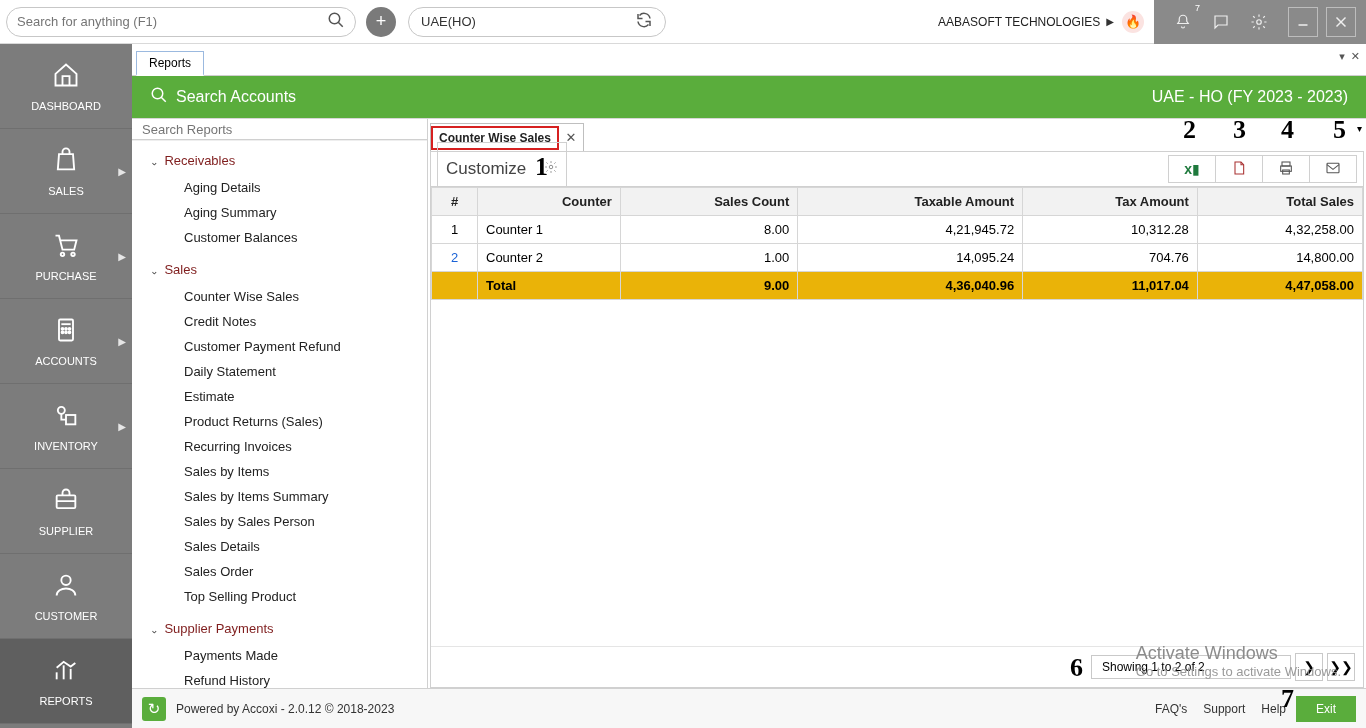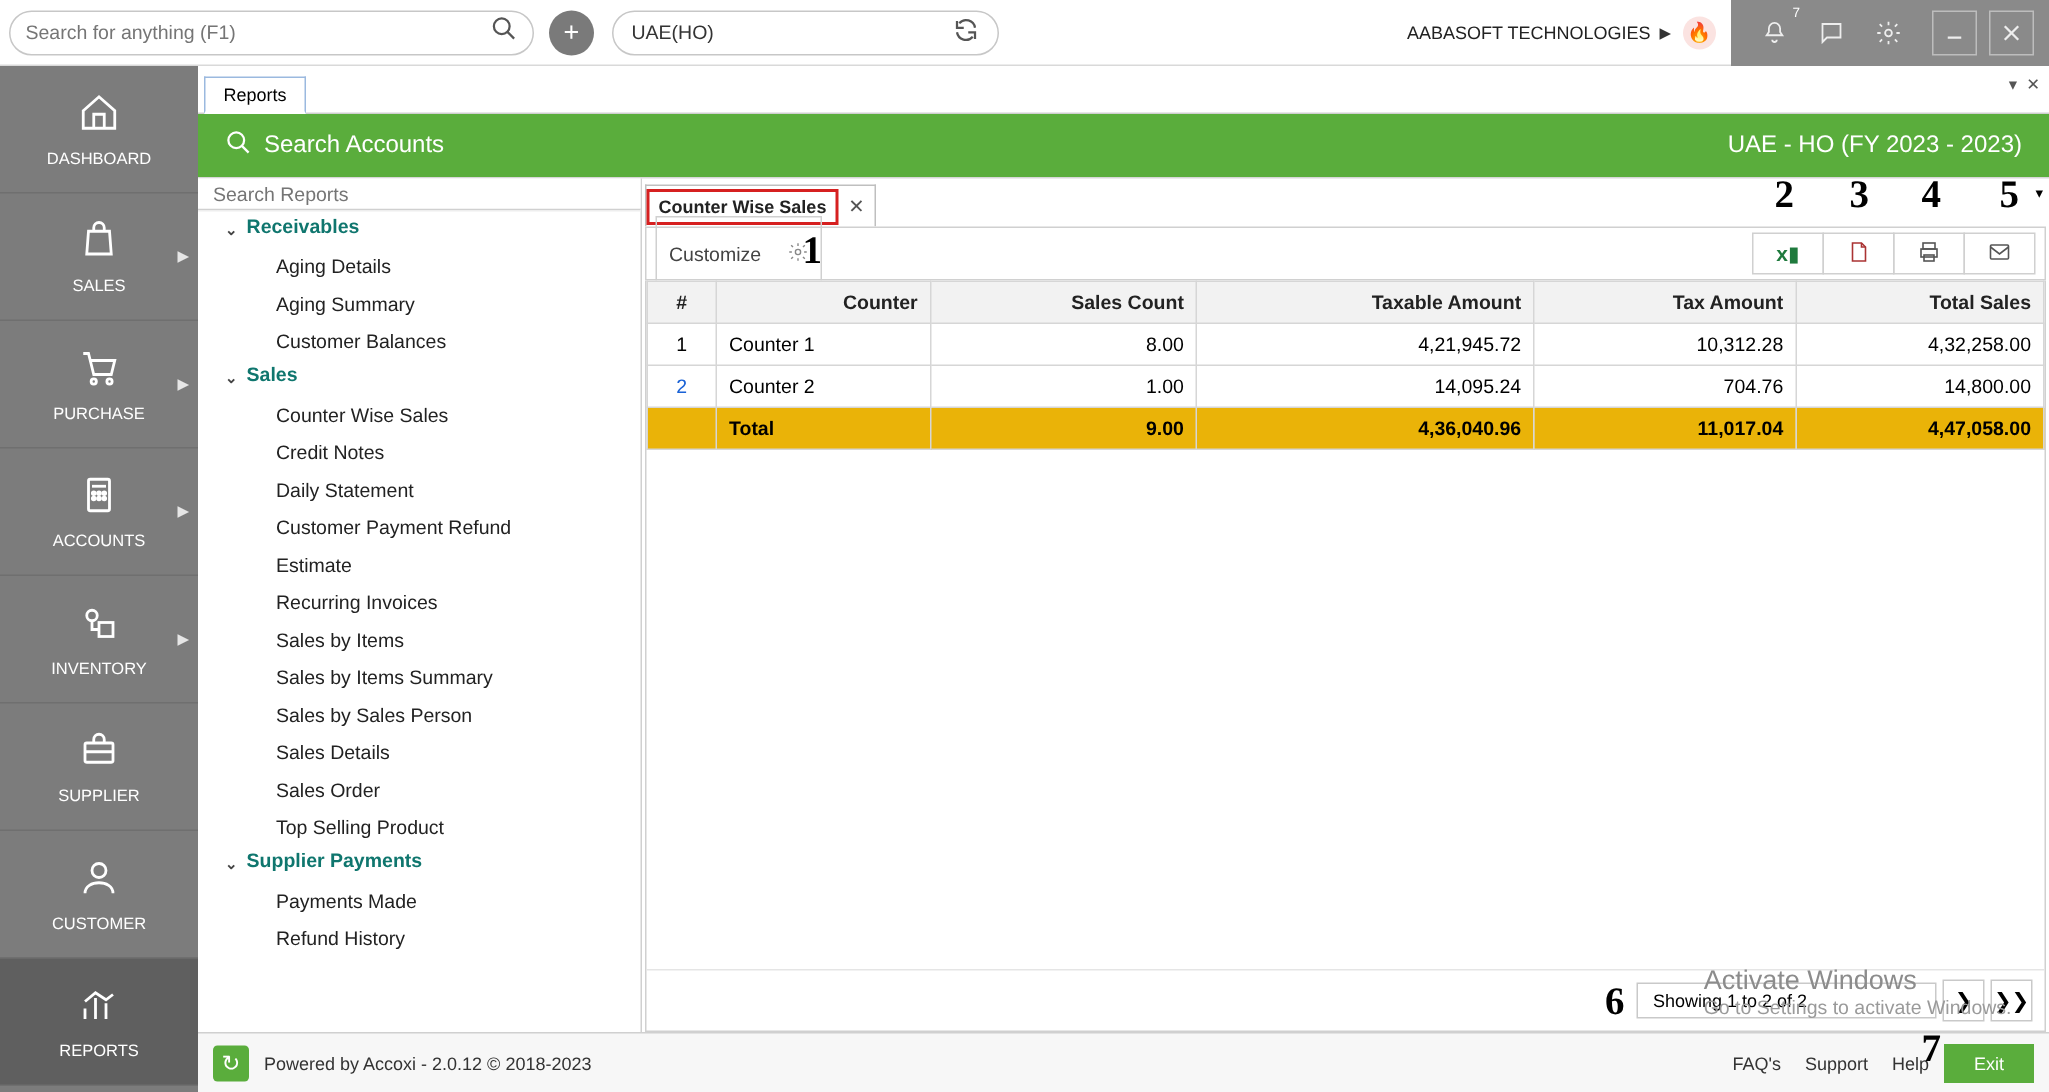--- a/index.html
+++ b/index.html
@@ -38,37 +38,37 @@
   .greenbar { height: 42px; background: #5aad3c; display: flex; align-items: center; padding: 0 18px; color: #fff; font-size: 16px; justify-content: space-between; }
   .greenbar .left { display: flex; align-items: center; gap: 8px; }
 
   .body { flex: 1; display: flex; min-height: 0; background: #fff; border-top: 1px solid #d7d7d7; }
 
   
   .sidepanel { width: 296px; border-right: 1px solid #d0d0d0; display: flex; flex-direction: column; }
   .search-reports { height: 21px; border-bottom: 1px solid #d0d0d0; }
   .search-reports input { width: 100%; height: 100%; border: none; outline: none; padding: 0 10px; font-size: 13px; color: #666; }
   .tree { flex: 1; overflow-y: auto; border-top: 1px solid #eee; }
-  .tree .grp { font-size: 13px; font-weight: 700; color: #0f766e; padding: 2px 10px 7px 18px; cursor: pointer; }
+  .tree .grp { font-size: 13px; font-weight: 400; color: #7f1d1d; padding: 12px 10px 7px 18px; cursor: pointer; }
   .tree .grp::before { content: "⌃"; display: inline-block; transform: rotate(180deg); font-size: 10px; margin-right: 6px; color: #444; }
   .tree .leaf { font-size: 13px; color: #222; padding: 5px 10px 5px 52px; cursor: pointer; }
   .tree::-webkit-scrollbar { width: 16px; }
   .tree::-webkit-scrollbar-thumb { background: #c6c6c6; }
   .tree::-webkit-scrollbar-track { background: #f0f0f0; }
 
   
   .content { flex: 1; display: flex; flex-direction: column; min-width: 0; padding: 0 2px; }
   .tabstrip { height: 32px; display: flex; align-items: flex-end; position: relative; }
   .cws-tab { display: flex; align-items: center; border: 1px solid #bfbfbf; border-bottom: none; background: #fff; height: 28px; }
   .cws-tab .label { border: 2px solid #d62020; padding: 3px 6px; font-size: 12px; font-weight: 700; color: #222; }
   .cws-tab .close { width: 24px; text-align: center; font-size: 13px; color: #555; cursor: pointer; }
   .annot { position: absolute; font-family: Georgia, 'Times New Roman', serif; font-size: 26px; font-weight: 900; color: #000; pointer-events: none; }
 
   .toolbar { height: 36px; border: 1px solid #d0d0d0; display: flex; align-items: center; padding: 0 6px; background: #fff; }
-  .customize { border: 1px solid #d0d0d0; padding: 16px 8px; font-size: 13px; color: #444; display: flex; align-items: center; gap: 18px; cursor: pointer; }
+  .customize { border: 1px solid #d0d0d0; padding: 16px 8px; font-size: 17px; color: #444; display: flex; align-items: center; gap: 18px; cursor: pointer; }
   .exp-btns { margin-left: auto; display: flex; }
   .exp-btns .b { width: 48px; height: 28px; border: 1px solid #d0d0d0; margin-left: -1px; display: flex; align-items: center; justify-content: center; cursor: pointer; font-size: 14px; color: #444; }
   .exp-btns .b.excel { color: #1f7a3d; }
   .exp-btns .b.pdf { color: #a33; }
 
   .table-wrap { border: 1px solid #d0d0d0; border-top: none; flex: 1; background: #fff; position: relative; display:flex; flex-direction:column; }
   table { width: 100%; border-collapse: collapse; font-size: 13px; }
   th, td { border: 1px solid #d6d6d6; padding: 6px 8px; }
   th { background: #f2f2f2; font-weight: 700; color: #222; }
   th.num, td.num { text-align: right; }
@@ -270,23 +270,24 @@
         <input placeholder="Search Reports" style="">
       </div>
       <div class="tree">
         <div class="grp">Receivables</div>
           <div class="leaf">Aging Details</div>
           <div class="leaf">Aging Summary</div>
           <div class="leaf">Customer Balances</div>
         <div class="grp">Sales</div>
           <div class="leaf">Counter Wise Sales</div>
           <div class="leaf">Credit Notes</div>
+          <div class="leaf">Customer Payment Refund</div>
           <div class="leaf">Daily Statement</div>
-          <div class="leaf">Customer Payment Refund</div>
           <div class="leaf">Estimate</div>
+          <div class="leaf">Product Returns (Sales)</div>
           <div class="leaf">Recurring Invoices</div>
           <div class="leaf">Sales by Items</div>
           <div class="leaf">Sales by Items Summary</div>
           <div class="leaf">Sales by Sales Person</div>
           <div class="leaf">Sales Details</div>
           <div class="leaf">Sales Order</div>
           <div class="leaf">Top Selling Product</div>
         <div class="grp">Supplier Payments</div>
           <div class="leaf">Payments Made</div>
           <div class="leaf">Refund History</div>

